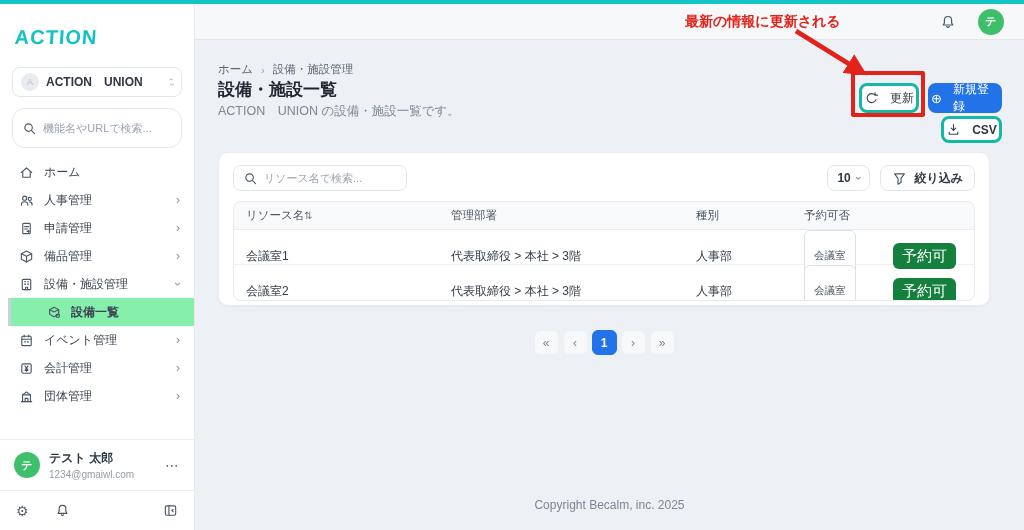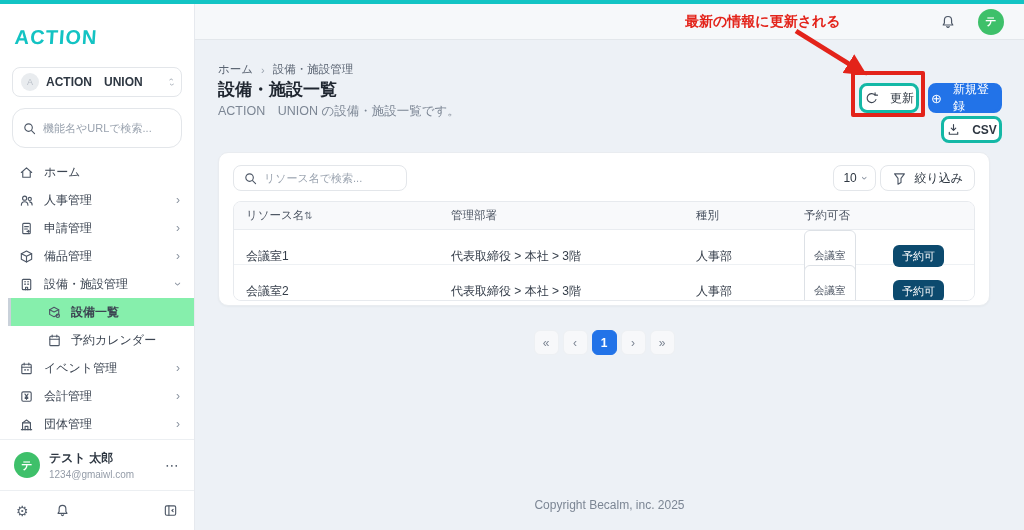--- a/index.html
+++ b/index.html
@@ -72,36 +72,36 @@
   .btn-create .plus { font-size:13px; line-height:1; }
 
   .card { position:absolute; left:23px; top:112px; width:772px; height:154px; background:#fff;
           border-radius:10px; border:1px solid #e9ecf0; box-shadow:0 1px 2px rgba(30,40,60,.04); }
   .card-toolbar { display:flex; align-items:center; padding:12px 14px 10px 14px; }
   .tbl-search { width:174px; height:26px; border:1px solid #e3e6ea; border-radius:8px;
                 display:flex; align-items:center; gap:6px; padding:0 9px; }
   .tbl-search input { border:none; outline:none; font-size:11px; width:130px; background:transparent;
                       font-family:"Liberation Sans","DejaVu Sans",sans-serif; }
   .tbl-search input::placeholder { color:#9aa3af; }
-  .toolbar-right { margin-left:auto; display:flex; gap:4px; }
+  .toolbar-right { margin-left:auto; display:flex; gap:10px;font-weight:bold; }
   .pagesize { height:26px; border:1px solid #e3e6ea; border-radius:8px; padding:0 9px;
               display:flex; align-items:center; gap:6px; font-size:12px; color:#2e3742; cursor:pointer; }
   .pagesize .caret { transform:rotate(90deg); display:inline-block; color:#8a93a0; font-size:11px; }
   .filter-btn { height:26px; border:1px solid #e3e6ea; border-radius:8px; padding:0 11px;
                 display:flex; align-items:center; gap:7px; font-size:12px; cursor:pointer; background:#fff; }
 
   .table { margin:0 14px; border:1px solid #e7eaee; border-radius:8px; overflow:hidden; }
   .trow { display:grid; grid-template-columns:205px 245px 108px 89px 1fr; align-items:center; }
   .thead { background:#f8f9fb; height:28px; font-size:11.5px; color:#4a5361; border-bottom:1px solid #e9ecf0; }
   .tbody-row { height:35px; font-size:12px; color:#343d49; border-bottom:1px solid #eef1f4; background:#fff; }
   .tbody-row:last-child { border-bottom:none; }
   .tcell { padding-left:12px; display:flex; align-items:center; gap:0; }
   .sort { font-size:10px; color:#6b7480; cursor:pointer; }
   .badge-outline { border:1px solid #dde1e6; border-radius:6px; padding:18px 9px; font-size:10.5px; color:#4a5361; background:#fff; }
-  .badge-blue { background:#0c4a6e; color:#fff; border-radius:6px; padding:3.5px 9px; font-size:11px; }
+  .badge-blue { background:#15803d; color:#fff; border-radius:6px; padding:3.5px 9px; font-size:15px; }
 
   .pagination { position:absolute; left:23px; top:290px; width:772px; display:flex; justify-content:center; gap:4px; }
   .pg { width:25px; height:25px; border-radius:6px; background:#f7f8fa; border:1px solid #edf0f3;
         display:flex; align-items:center; justify-content:center; font-size:12px; color:#7d8694; cursor:pointer; }
   .pg.active { background:#2273e8; border-color:#2273e8; color:#fff; font-weight:bold; }
 
   .footer { position:absolute; left:0; top:458px; width:829px; text-align:center; font-size:12px; color:#7c8694; }
 
   
   .overlay { position:absolute; z-index:50; }
@@ -181,27 +181,20 @@
       <span class="nlabel">設備・施設管理</span>
       <span class="chev down">›</span>
     </div>
     <div class="sub-item active">
       <svg class="icon-svg" viewBox="0 0 16 16">
           <path d="M7.5 2.5 L12.5 5 v5 L7.5 12.5 L2.8 10 V5 Z"></path>
           <path d="M2.8 5 L7.5 7.4 L12.5 5"></path>
           <circle cx="11.5" cy="11.5" r="1.8"></circle>
         </svg>
       <span class="nlabel">設備一覧</span>
-    </div>
-    <div class="sub-item">
-      <svg class="icon-svg" viewBox="0 0 16 16">
-          <rect x="3" y="3.5" width="10" height="10" rx="1"></rect>
-          <path d="M3 6.6 h10 M5.5 2.3 v2 M10.5 2.3 v2"></path>
-        </svg>
-      <span class="nlabel">予約カレンダー</span>
     </div>
     <div class="nav-item">
       <svg class="icon-svg" viewBox="0 0 16 16">
           <rect x="3" y="3.5" width="10" height="10" rx="1"></rect>
           <path d="M3 6.6 h10 M5.5 2.3 v2 M10.5 2.3 v2"></path>
           <path d="M6 9.5 h1 M9 9.5 h1"></path>
         </svg>
       <span class="nlabel">イベント管理</span>
       <span class="chev">›</span>
     </div>

